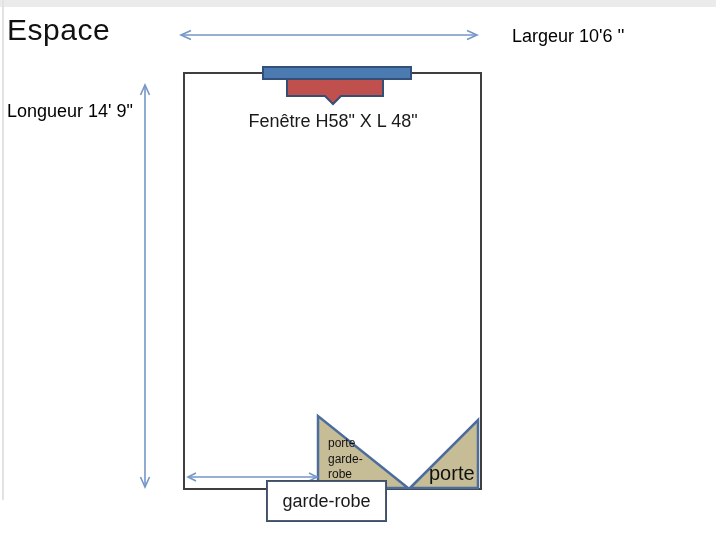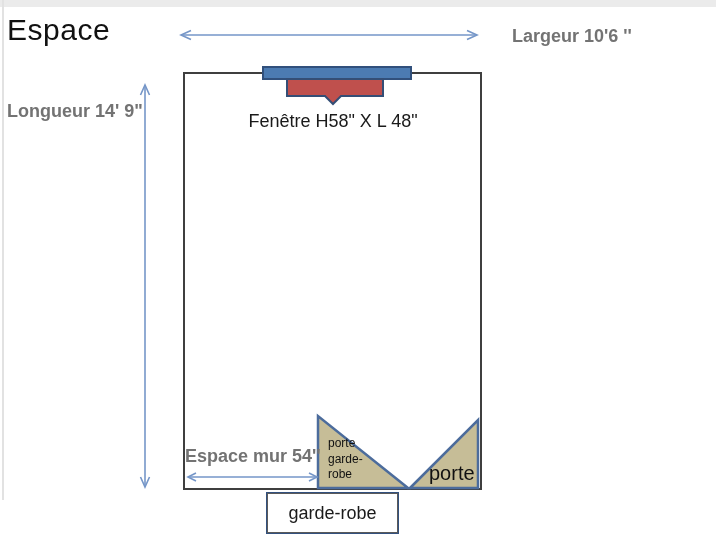--- a/index.html
+++ b/index.html
@@ -24,22 +24,21 @@
   #page-title {
     left: 7px; top: 13px;
     font-size: 30px;
     letter-spacing: 0.5px;
     color: #111;
     white-space: nowrap;
   }
   .dim-label {
     font-size: 18px;
     white-space: nowrap;
-    color: #737373;
-    font-weight: bold;
+    color: #000000;
   }
   #width-label  { left: 512px; top: 26px; }
   #length-label { left: 7px;  top: 101px; }
   #wallspace-label { left: 185px; top: 446px; }
   #room-outline {
     left: 183px; top: 72px;
     width: 299px; height: 418px;
     box-sizing: border-box;
     border: 2px solid var(--wall, #3f3f3f);
     background: #ffffff;
@@ -64,22 +63,22 @@
     white-space: pre-line;
     color: #111;
   }
   #door-label {
     left: 429px; top: 462px;
     font-size: 20px;
     white-space: nowrap;
     color: #111;
   }
   #closet-box {
-    left: 266px; top: 492px;
-    width: 133px; height: 42px;
+    left: 266px; top: 480px;
+    width: 121px; height: 42px;
     box-sizing: border-box;
     background: var(--closet-box-border, #4a78ae);
     border: 1px solid #33517e;
     padding: 0;
   }
   #closet-box-inner {
     width: 100%; height: 100%;
     box-sizing: border-box;
     background: #ffffff;
     border: 1px solid #5a5a5a;
@@ -127,21 +126,20 @@
   </svg>
   <div id="closet-door-label" class="abs">porte
 garde-
 robe</div>
 
   <svg class="abs shape" style="left:406px; top:416px;" width="76" height="75">
     <polygon points="4,72 72,4 72,72" style="fill:var(--door-fill,#c6bd97); stroke:var(--door-border,#4c6c9c); stroke-width:2.5;"></polygon>
   </svg>
   <div id="door-label" class="abs">porte</div>
 
-  <div id="wallspace-label" class="abs dim-label">Espace mur 54''</div>
   <svg class="abs shape" style="left:184px; top:471px;" width="137" height="12">
     <line class="arrow-stroke" x1="4" y1="6" x2="133" y2="6"></line>
     <path class="arrow-stroke" d="M12,2 L4,6 L12,10"></path>
     <path class="arrow-stroke" d="M125,2 L133,6 L125,10"></path>
   </svg>
 
   <div id="closet-box" class="abs">
     <div id="closet-box-inner">garde-robe</div>
   </div>
 

